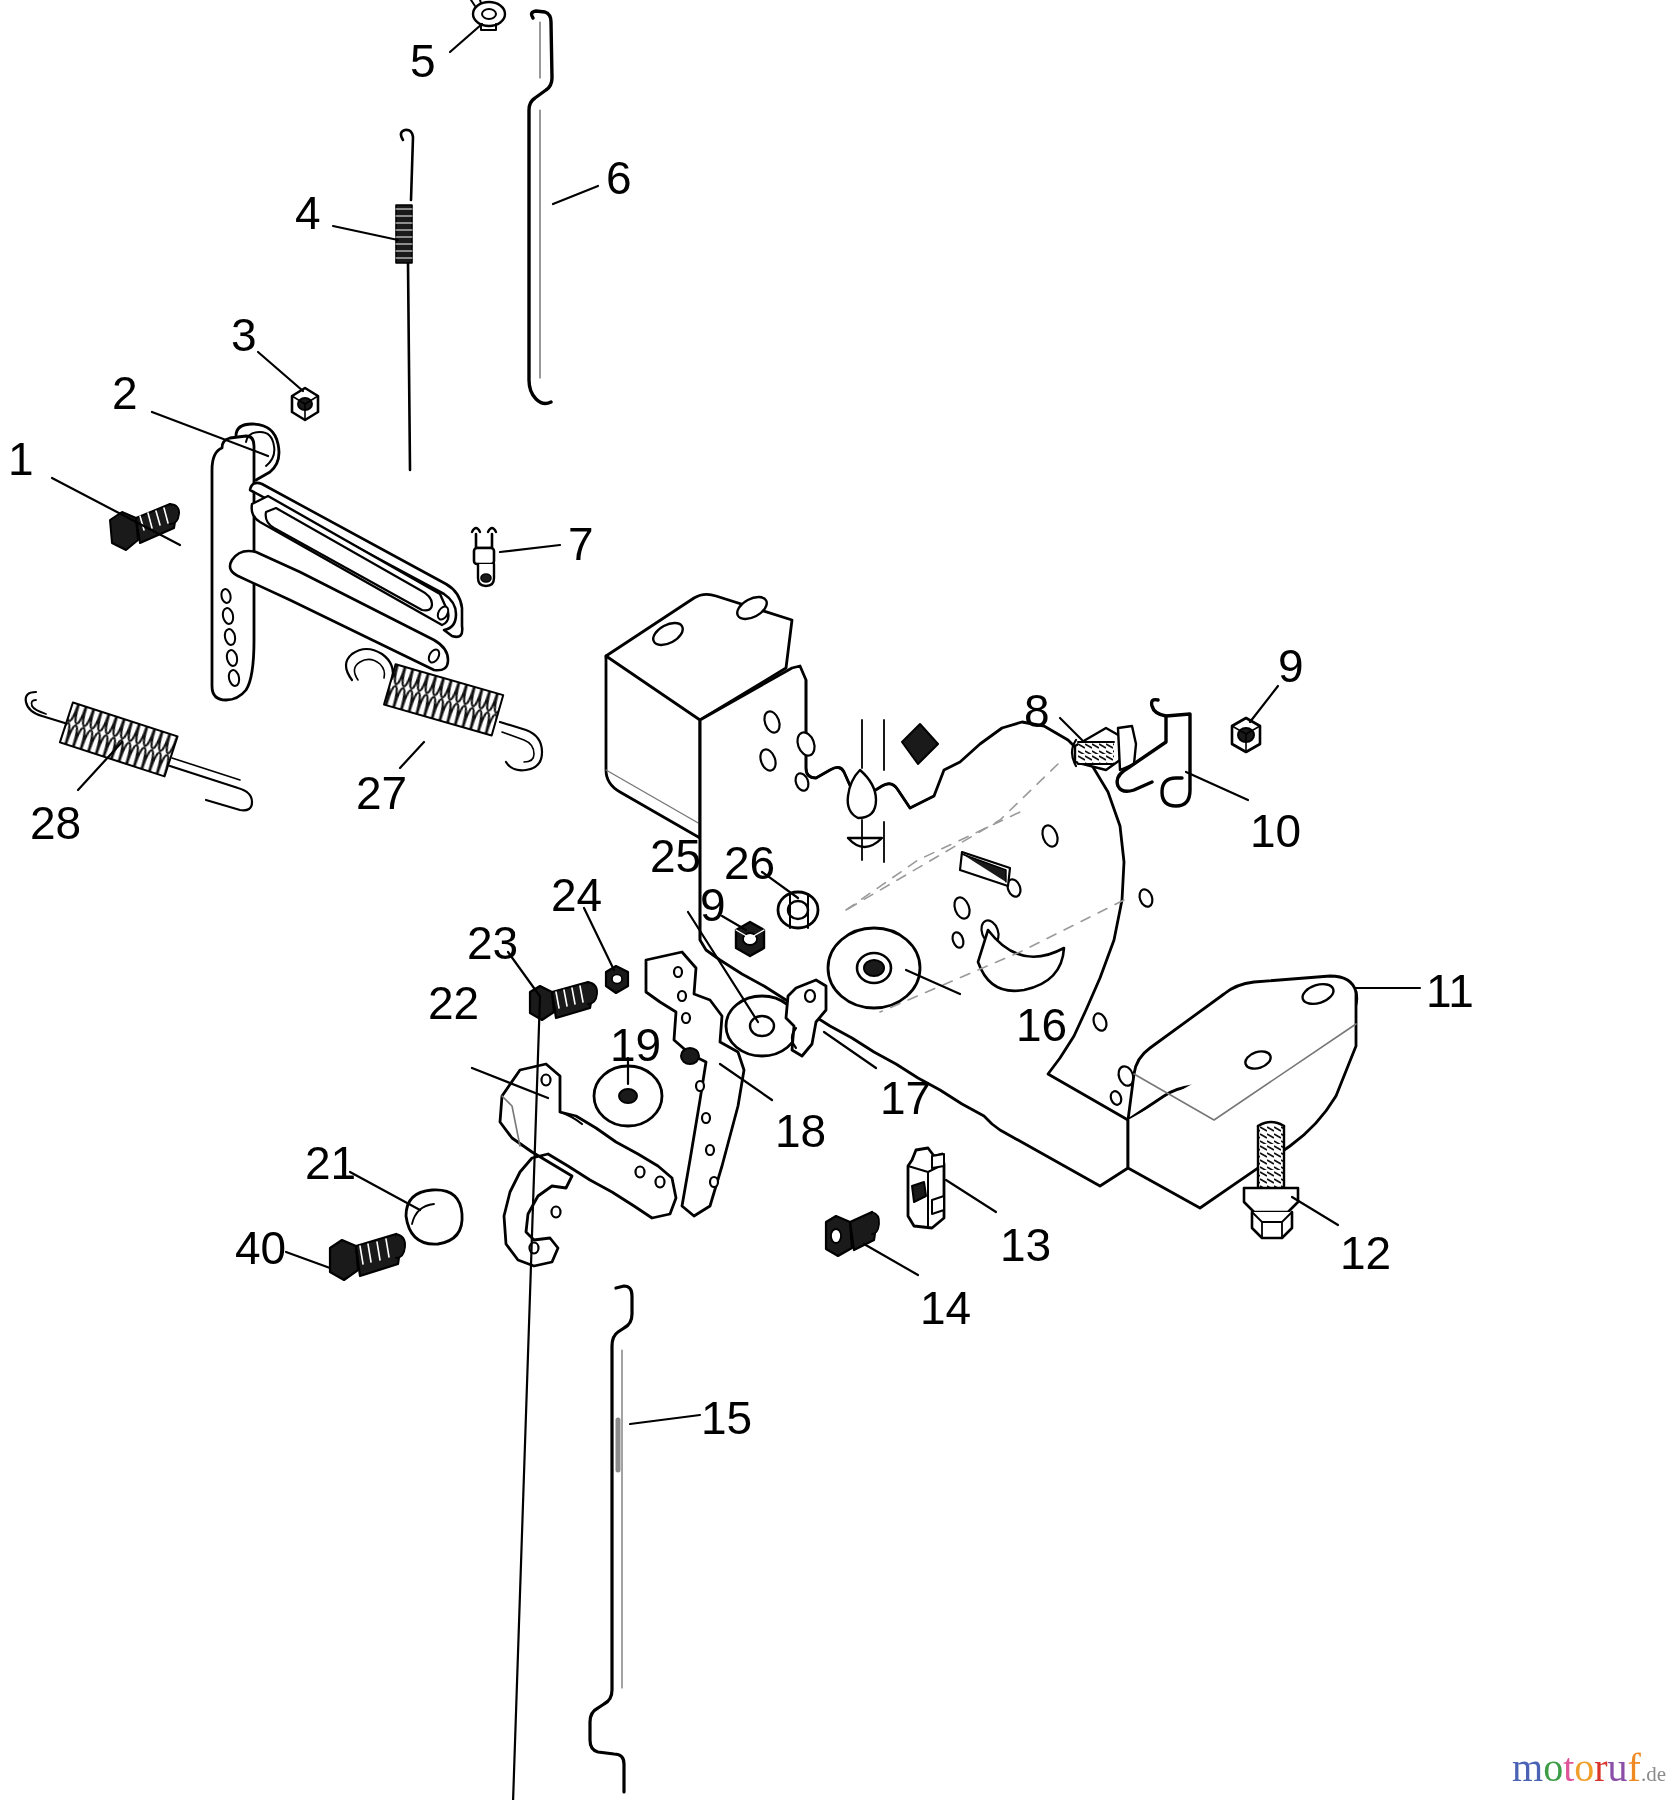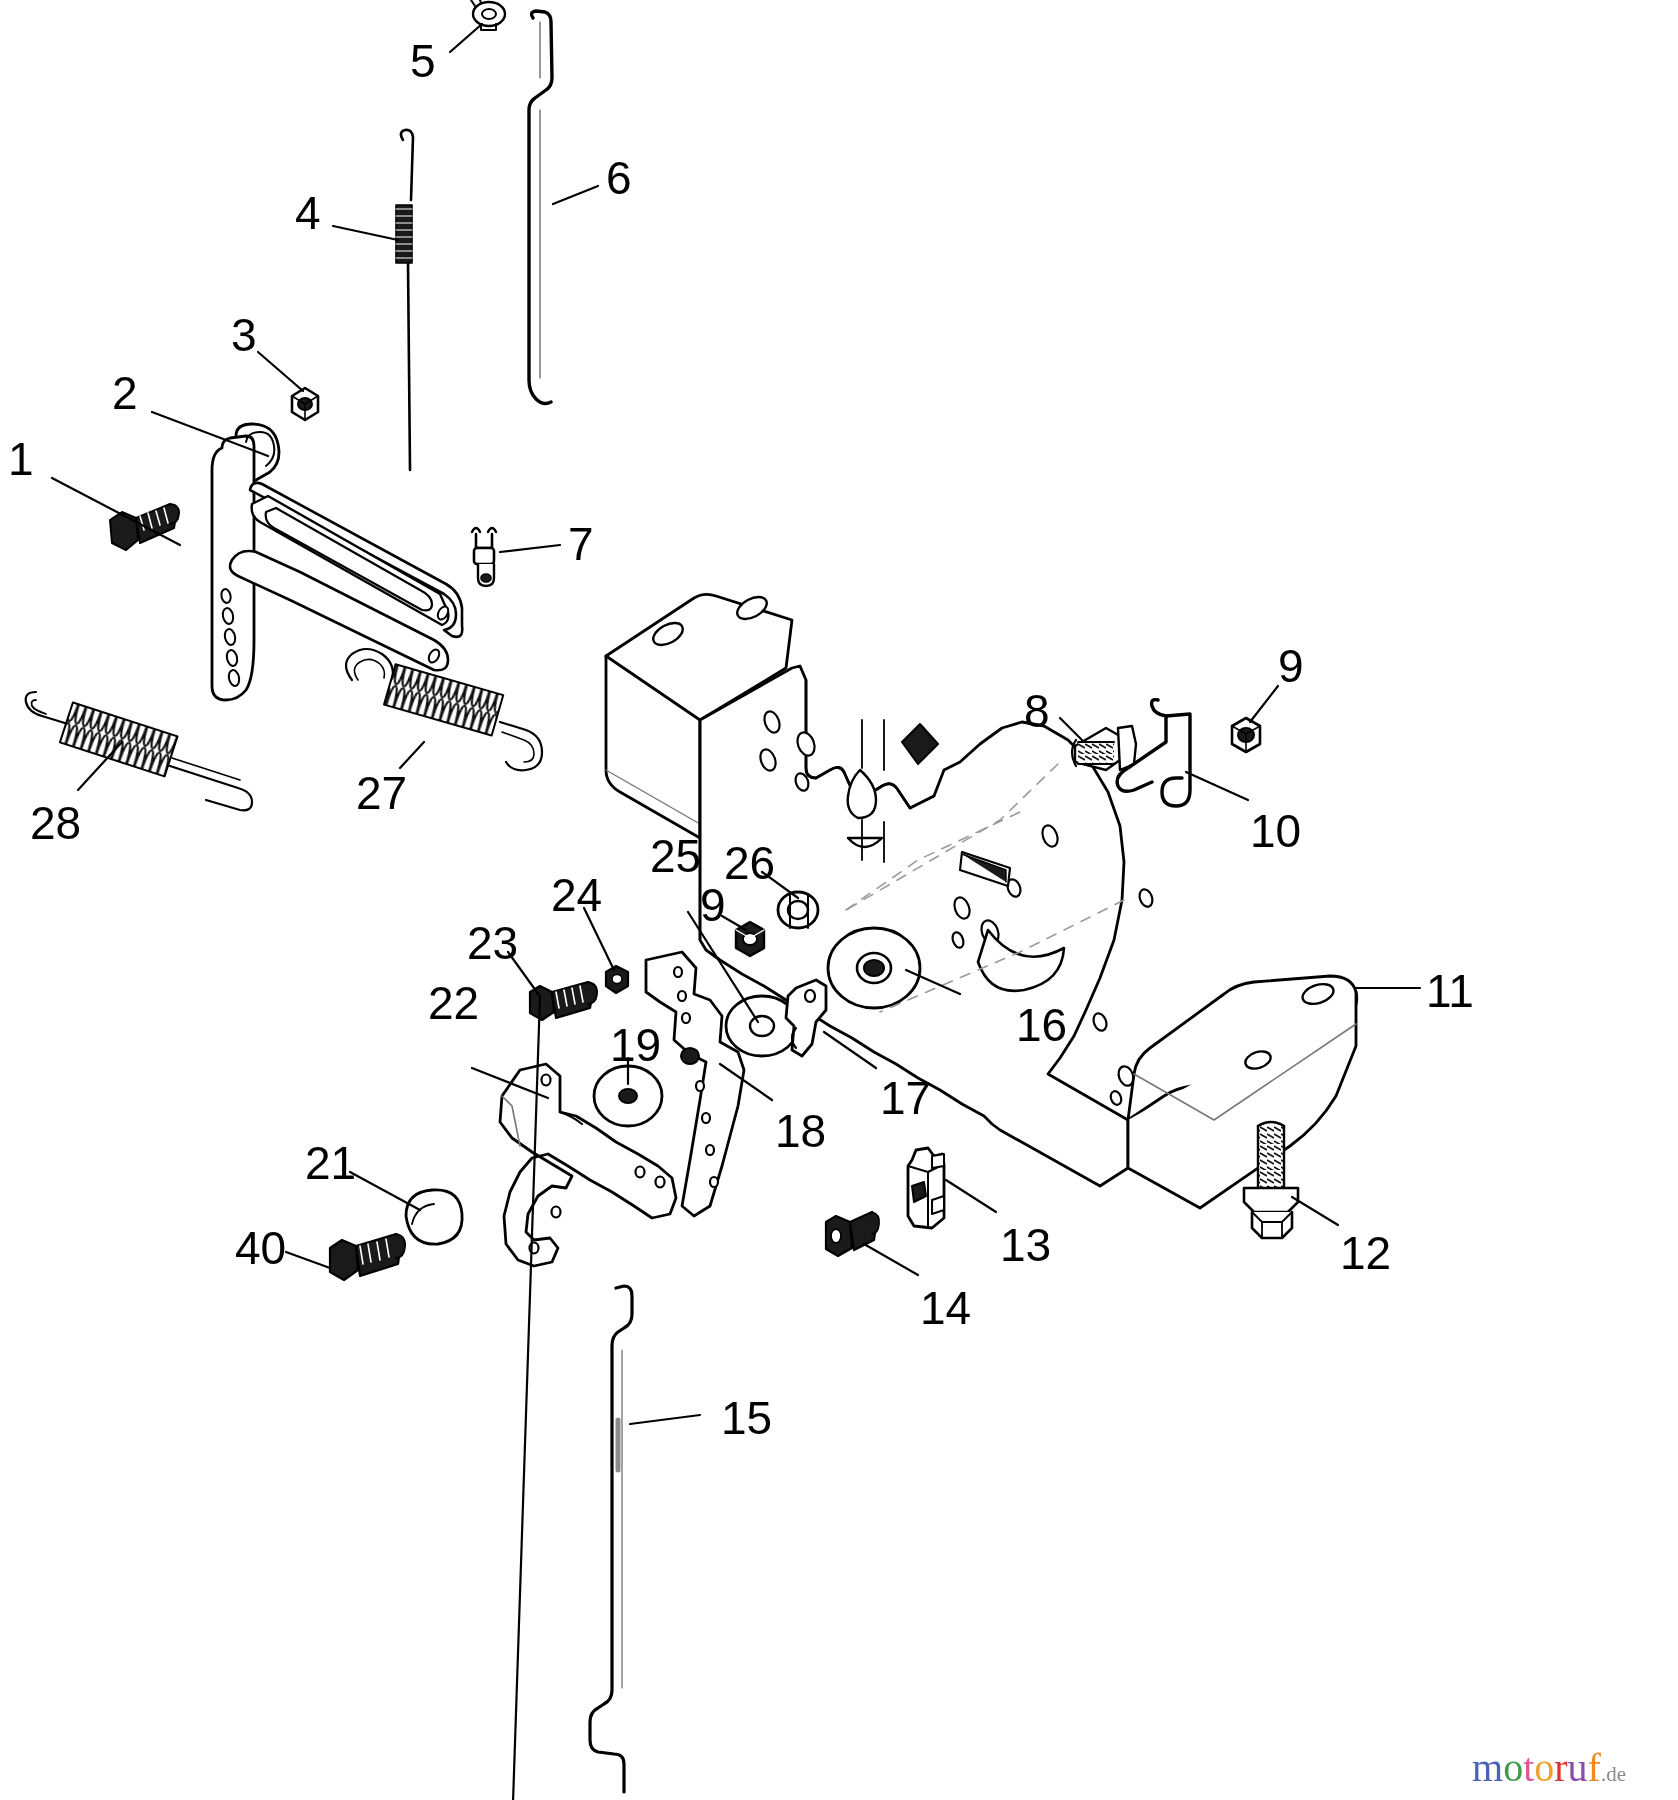--- a/index.html
+++ b/index.html
@@ -17,21 +17,21 @@
     font-size:46px;
     font-weight:400;
     color:#000000;
     line-height:1;
     letter-spacing:0px;
     white-space:nowrap;
     user-select:none;
   }
   #wm{
     position:absolute;
-    left:1472px;top:1748px;
+    left:1512px;top:1748px;
     font-family:"Liberation Serif", serif;
     font-size:40px;
     line-height:1;
     white-space:nowrap;
     user-select:none;
   }
   #wm .l{display:inline-block;}
   #wm .sfx{font-size:21px;color:#8a8a8a;}
 </style>
 </head>
@@ -418,21 +418,21 @@
   <div class="callout" style="left:410px;top:38px">5</div>
   <div class="callout" style="left:606px;top:155px">6</div>
   <div class="callout" style="left:568px;top:521px">7</div>
   <div class="callout" style="left:1024px;top:688px">8</div>
   <div class="callout" style="left:1278px;top:643px">9</div>
   <div class="callout" style="left:1250px;top:808px">10</div>
   <div class="callout" style="left:1426px;top:968px">11</div>
   <div class="callout" style="left:1340px;top:1230px">12</div>
   <div class="callout" style="left:1000px;top:1222px">13</div>
   <div class="callout" style="left:920px;top:1285px">14</div>
-  <div class="callout" style="left:721px;top:1395px">15</div>
+  <div class="callout" style="left:701px;top:1395px">15</div>
   <div class="callout" style="left:1016px;top:1002px">16</div>
   <div class="callout" style="left:880px;top:1075px">17</div>
   <div class="callout" style="left:775px;top:1108px">18</div>
   <div class="callout" style="left:610px;top:1022px">19</div>
   <div class="callout" style="left:235px;top:1225px">40</div>
   <div class="callout" style="left:305px;top:1140px">21</div>
   <div class="callout" style="left:428px;top:980px">22</div>
   <div class="callout" style="left:467px;top:920px">23</div>
   <div class="callout" style="left:551px;top:872px">24</div>
   <div class="callout" style="left:650px;top:833px">25</div>

